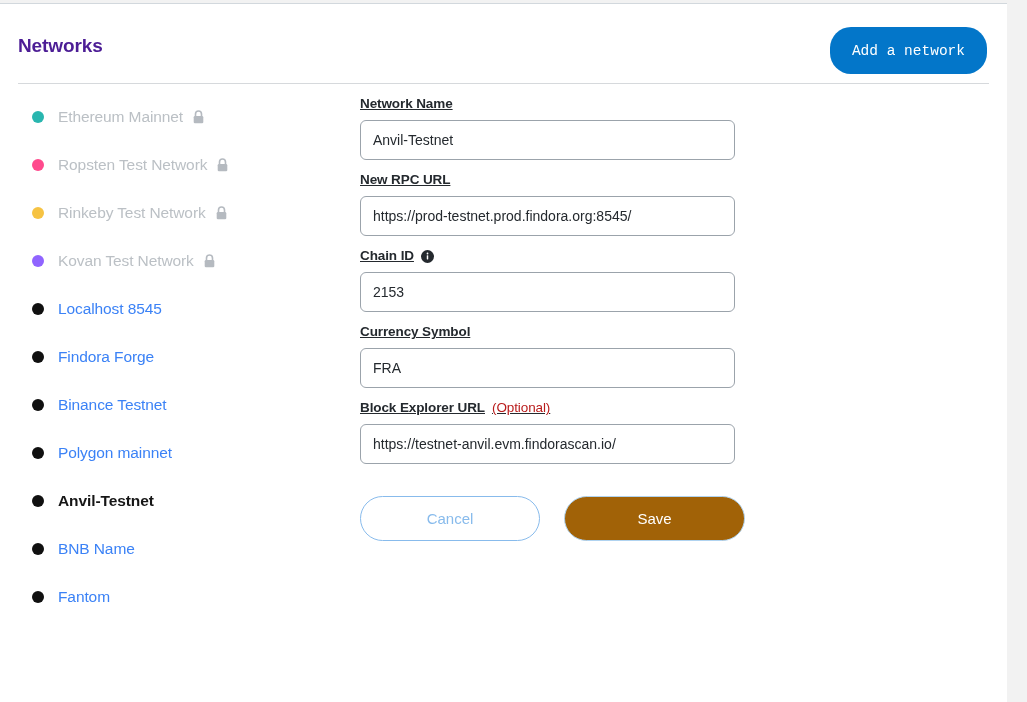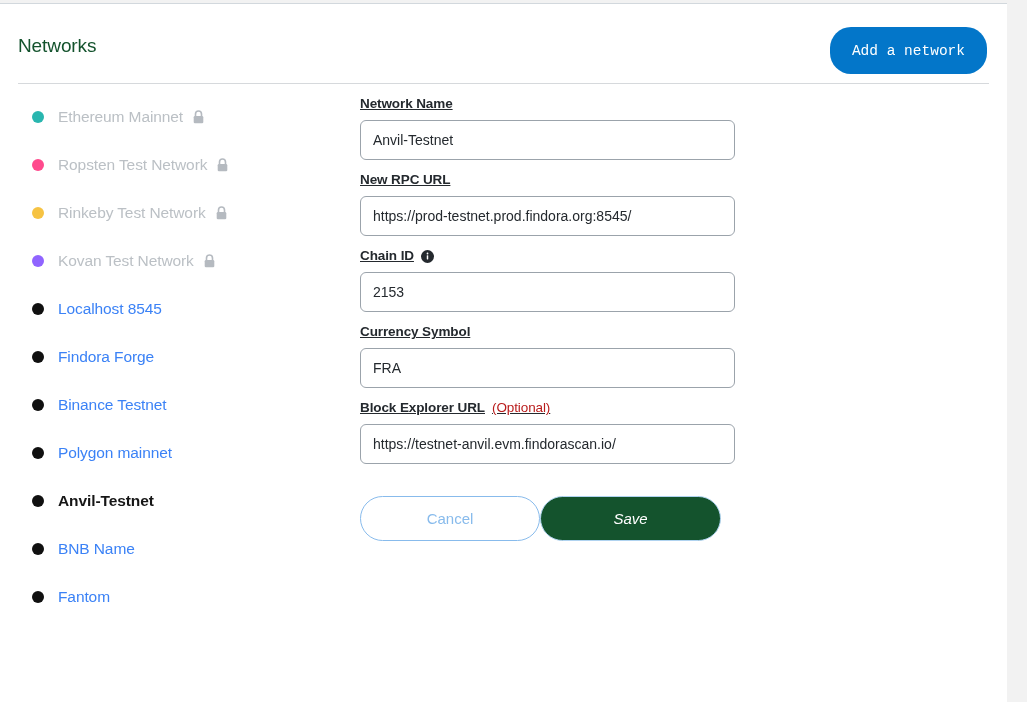--- a/index.html
+++ b/index.html
@@ -48,22 +48,22 @@
     left: 0;
     top: 0;
     width: 1007px;
     height: 80px;
   }
   .page-title {
     position: absolute;
     left: 18px;
     top: 31px;
     font-size: 19px;
-    font-weight: 400;
-    color: #14532d;
+    font-weight: 700;
+    color: #4c1d95;
     letter-spacing: -0.1px;
   }
   .add-network-btn {
     position: absolute;
     right: 20px;
     top: 23px;
     height: 47px;
     padding: 0 22px;
     border: none;
     border-radius: 21px;
@@ -180,43 +180,43 @@
     font-size: 14px;
     color: #24292e;
     background: #ffffff;
     outline: none;
   }
   .text-input::placeholder { color: #b0b5ba; }
 
   .form-actions {
     margin-top: 32px;
     display: flex;
+    gap: 24px;
     width: 375px;
   }
   .btn {
     height: 45px;
     border-radius: 23px;
     font-family: "Liberation Sans", sans-serif;
     font-size: 15px;
     cursor: pointer;
     flex: none;
   }
   .btn-cancel {
     width: 180px;
     background: #ffffff;
     border: 1px solid #88bbec;
     color: #88bbec;
   }
   .btn-save {
     width: 181px;
-    background: #14532d;
+    background: #a16207;
     border: 1px solid #b0d3f0;
     color: #ffffff;
     cursor: default;
-    font-style: italic;
   }
 </style>
 </head>
 <body>
 
 <div id="app">
 
   <div class="panel">
 
     <div class="header">

